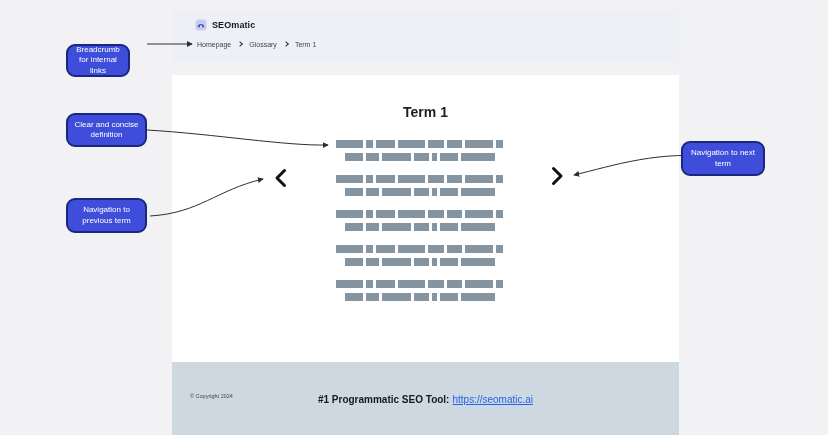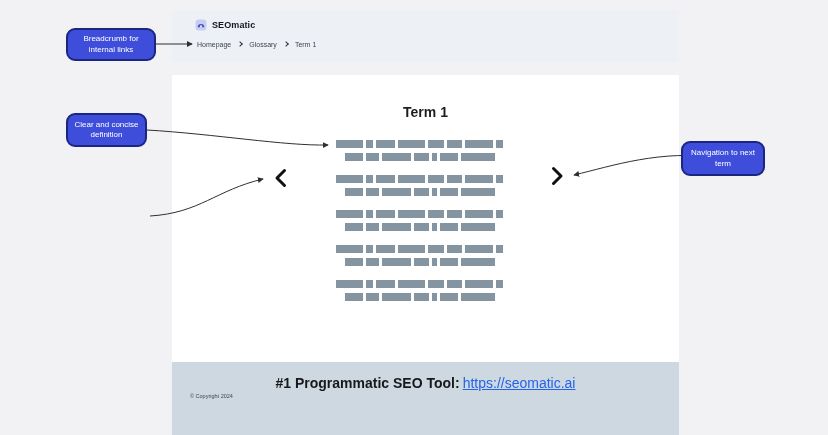--- a/index.html
+++ b/index.html
@@ -29,31 +29,31 @@
   .nav-chevron.right{left:378px;top:91px;}
   .skeleton{position:absolute;left:164px;top:65px;}
   .sk-group{margin-bottom:14px;}
   .sk-row{display:flex;gap:3px;height:8px;}
   .sk-row.r2{margin-top:5px;margin-left:9px;}
   .bar{height:8px;background:var(--bar);display:inline-block;}
 
   
   .footer{position:absolute;left:172px;top:362px;width:507px;height:73px;background:var(--footer-bg);z-index:1;}
   .copyright{position:absolute;left:18px;top:31px;font-size:5.5px;color:#3f454c;}
-  .footer-center{position:absolute;left:0;top:16px;width:100%;text-align:center;
-                 font-size:14px;line-height:11px;color:#2b2f34;}
+  .footer-center{position:absolute;left:0;top:32px;width:100%;text-align:center;
+                 font-size:10px;line-height:11px;color:#2b2f34;}
   .footer-center .hl{font-weight:bold;color:#17191c;}
   .footer-center a{color:var(--link);text-decoration:underline;margin-left:3px;cursor:pointer;}
 
   
   .callout{position:absolute;z-index:3;background:var(--callout-fill);
            border:2px solid var(--callout-border);border-radius:9px;color:#fff;
            font-size:8px;line-height:10.5px;text-align:center;
            display:flex;align-items:center;justify-content:center;padding:3px 4px;}
-  .c1{left:66px;top:28px;width:90px;height:33px;}
+  .c1{left:66px;top:44px;width:64px;height:33px;}
   .c2{left:66px;top:113px;width:81px;height:34px;}
   .c3{left:66px;top:198px;width:81px;height:35px;}
   .c4{left:681px;top:141px;width:84px;height:35px;}
 
   
   #connectors{position:absolute;left:0;top:0;z-index:2;pointer-events:none;}
 </style>
 </head>
 <body>
 
@@ -217,15 +217,16 @@
     <span class="copyright">© Copyright 2024</span>
     <div class="footer-center">
       <div>
         <span class="hl">#1 Programmatic SEO Tool:</span><a>https://seomatic.ai</a>
       </div>
     </div>
   </div>
 
   <div class="callout c1">Breadcrumb for internal links</div>
   <div class="callout c2">Clear and concise definition</div>
+  <div class="callout c3">Navigation to previous term</div>
   <div class="callout c4">Navigation to next term</div>
 
 </div>
 
 </body></html>

